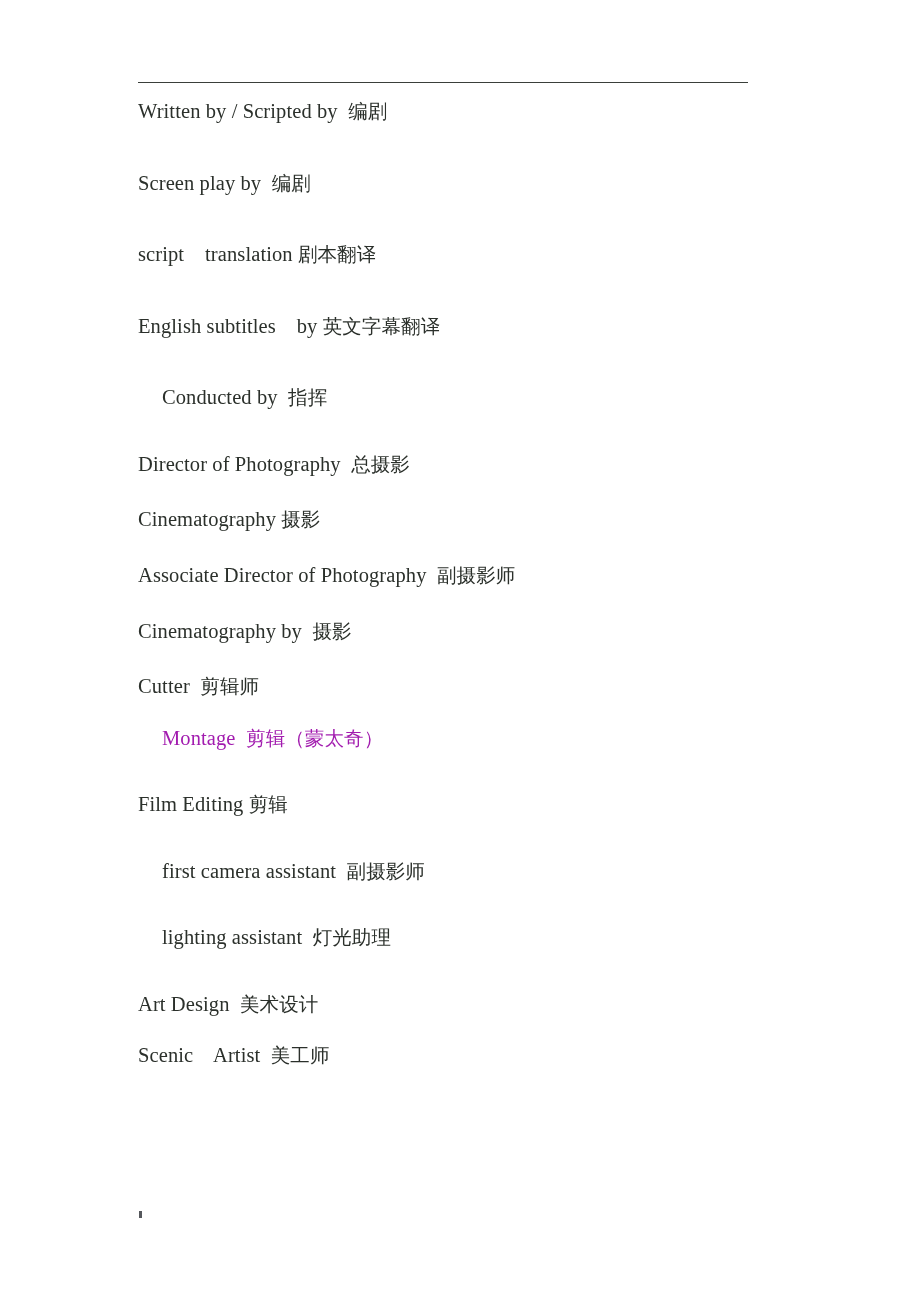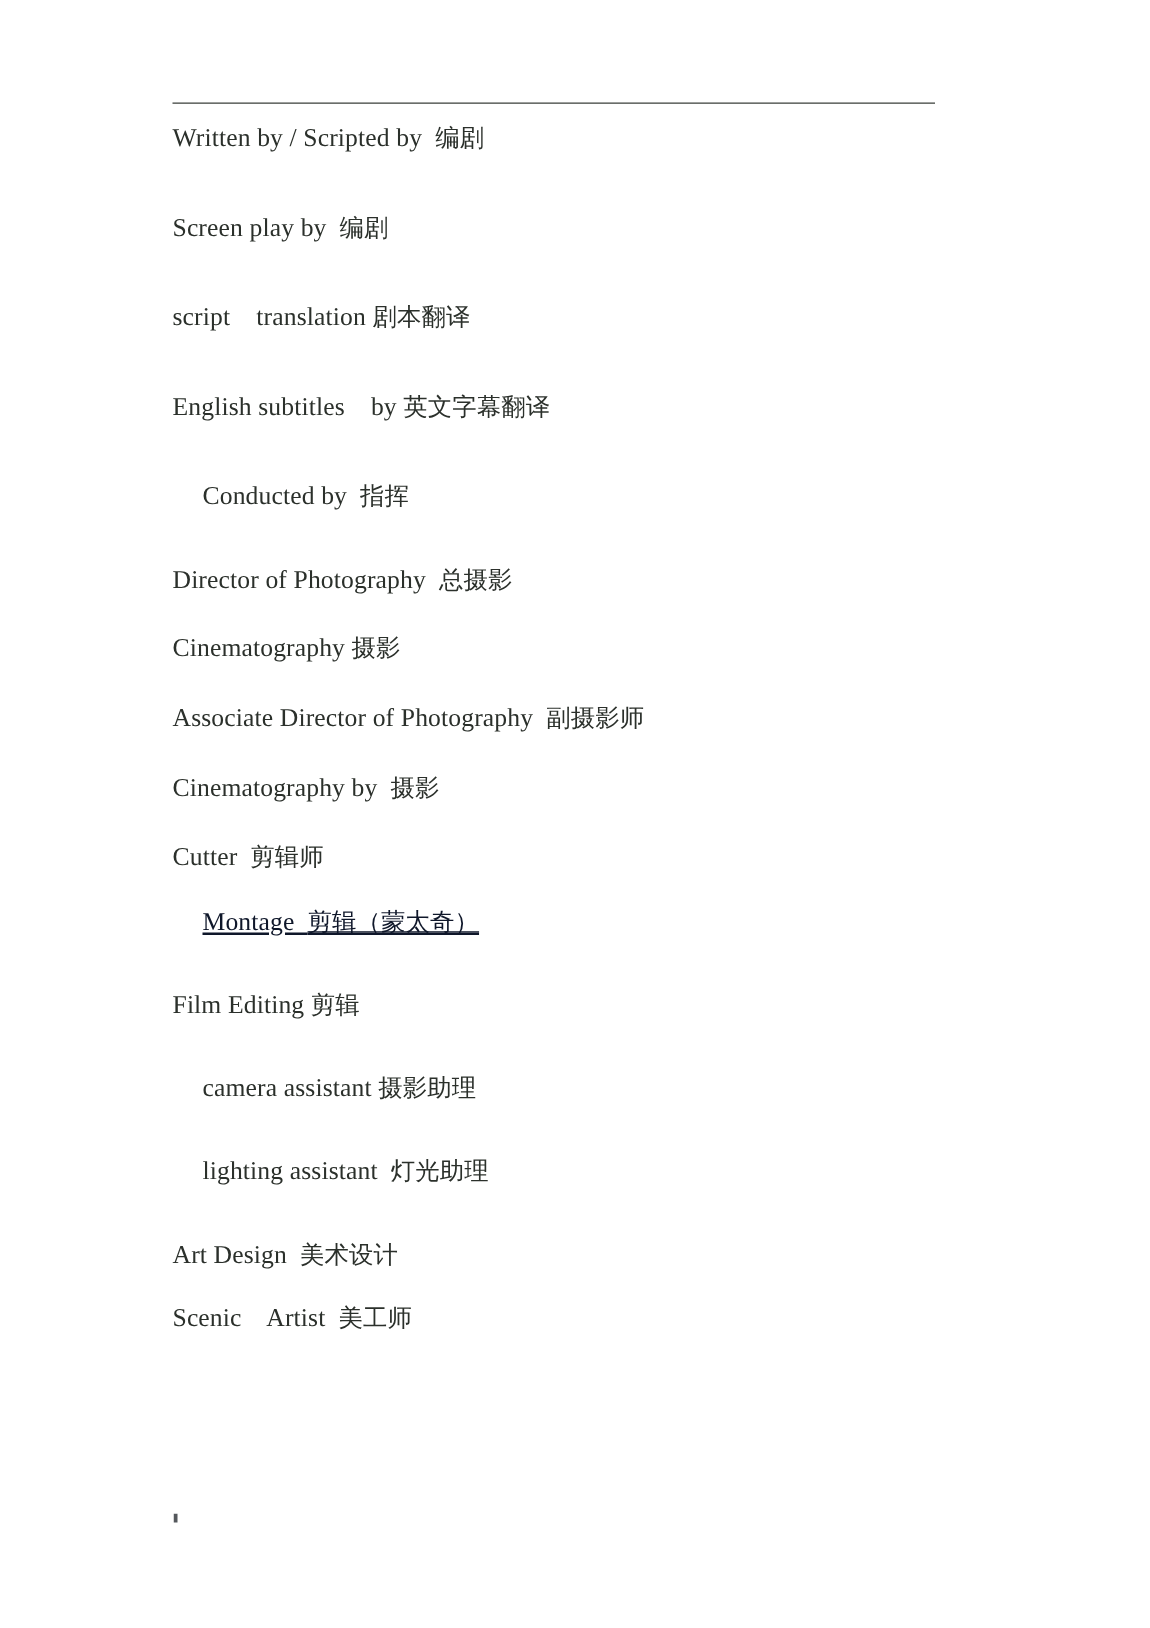--- a/index.html
+++ b/index.html
@@ -77,22 +77,21 @@
   .sp-mid    { margin-bottom: 43px; margin-left: 24px; }
   .sp-none   { margin-bottom: 0; }
 
   .credit-line .cn {
     font-family: "DejaVu Sans", "Liberation Sans", sans-serif;
     font-size: 19.5px;
   }
 
   .credit-line.is-red,
   .credit-line.is-red .cn {
-    color: #0f172a;
-    text-decoration: underline;
+    color: #a21caf;
   }
 
   
   .page-speck {
     position: absolute;
     left: 139px;
     top: 1211px;
     width: 3px;
     height: 7px;
     background: #55585c;
@@ -127,21 +126,21 @@
       <div class="credit-line sp-wide">script    translation <span class="cn">剧本翻译</span></div>
       <div class="credit-line sp-wide">English subtitles    by <span class="cn">英文字幕翻译</span></div>
       <div class="credit-line sp-mid">Conducted by  <span class="cn">指挥</span></div>
       <div class="credit-line sp-tight">Director of Photography  <span class="cn">总摄影</span></div>
       <div class="credit-line sp-tight">Cinematography <span class="cn">摄影</span></div>
       <div class="credit-line sp-tight">Associate Director of Photography  <span class="cn">副摄影师</span></div>
       <div class="credit-line sp-tight">Cinematography by  <span class="cn">摄影</span></div>
       <div class="credit-line sp-tight">Cutter  <span class="cn">剪辑师</span></div>
       <div class="credit-line sp-mid is-red">Montage  <span class="cn">剪辑（蒙太奇）</span></div>
       <div class="credit-line sp-xtight">Film Editing <span class="cn">剪辑</span></div>
-      <div class="credit-line sp-mid">camera assistant <span class="cn">摄影助理</span></div>
+      <div class="credit-line sp-mid">first camera assistant  <span class="cn">副摄影师</span></div>
       <div class="credit-line sp-mid">lighting assistant  <span class="cn">灯光助理</span></div>
       <div class="credit-line sp-tight">Art Design  <span class="cn">美术设计</span></div>
       <div class="credit-line sp-none">Scenic    Artist  <span class="cn">美工师</span></div>
     </div>
 
   <div class="page-speck"></div>
 
 </div>
 
 </body></html>

